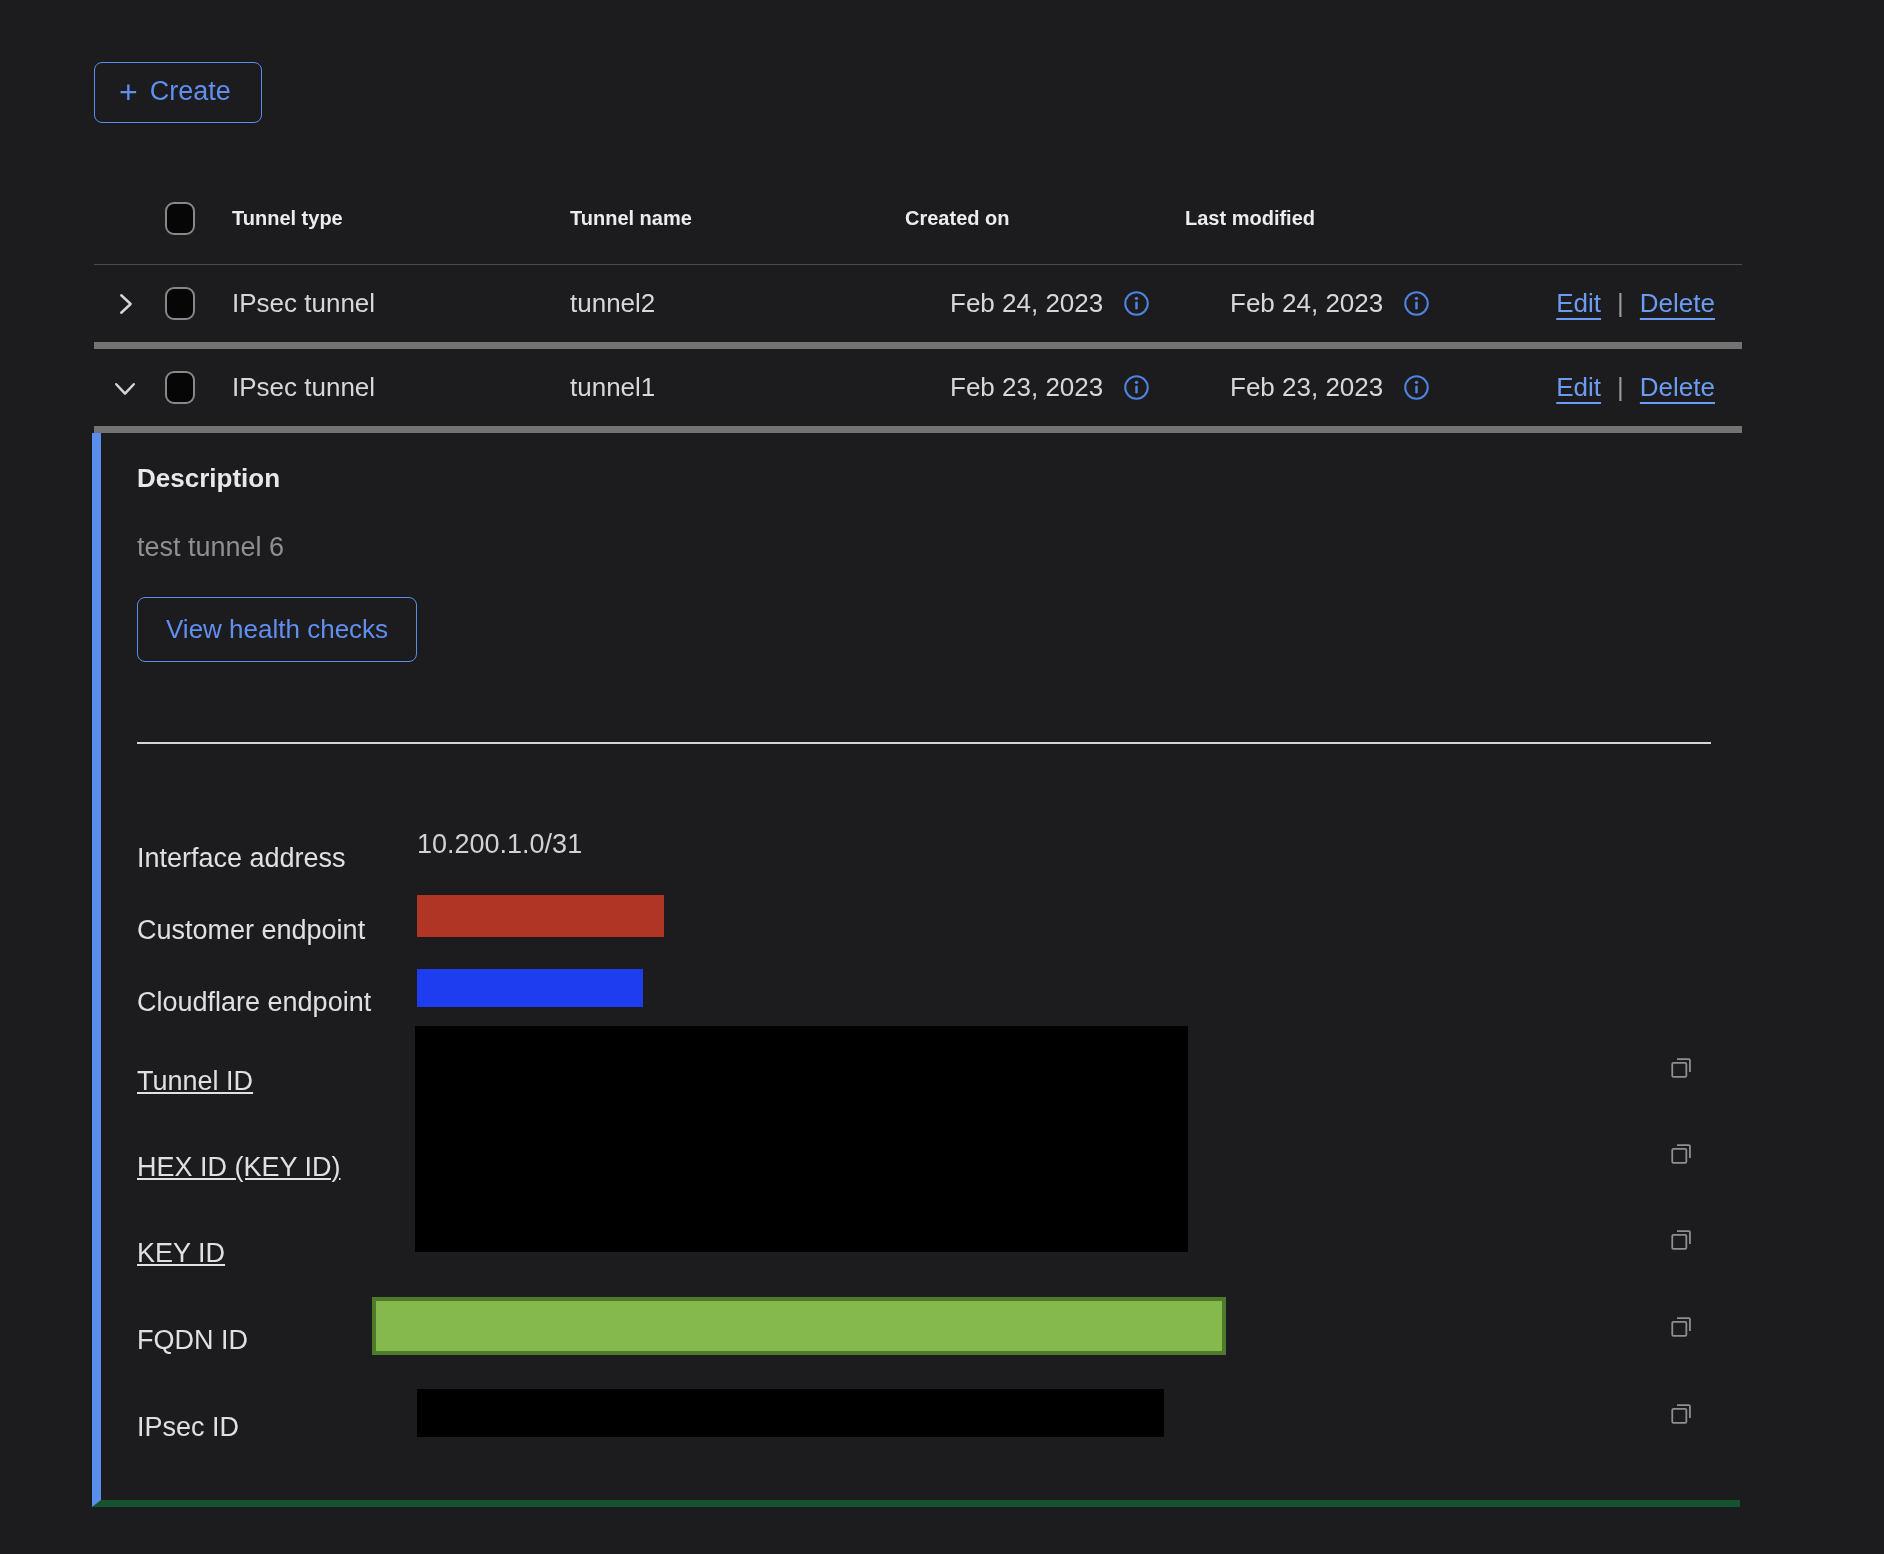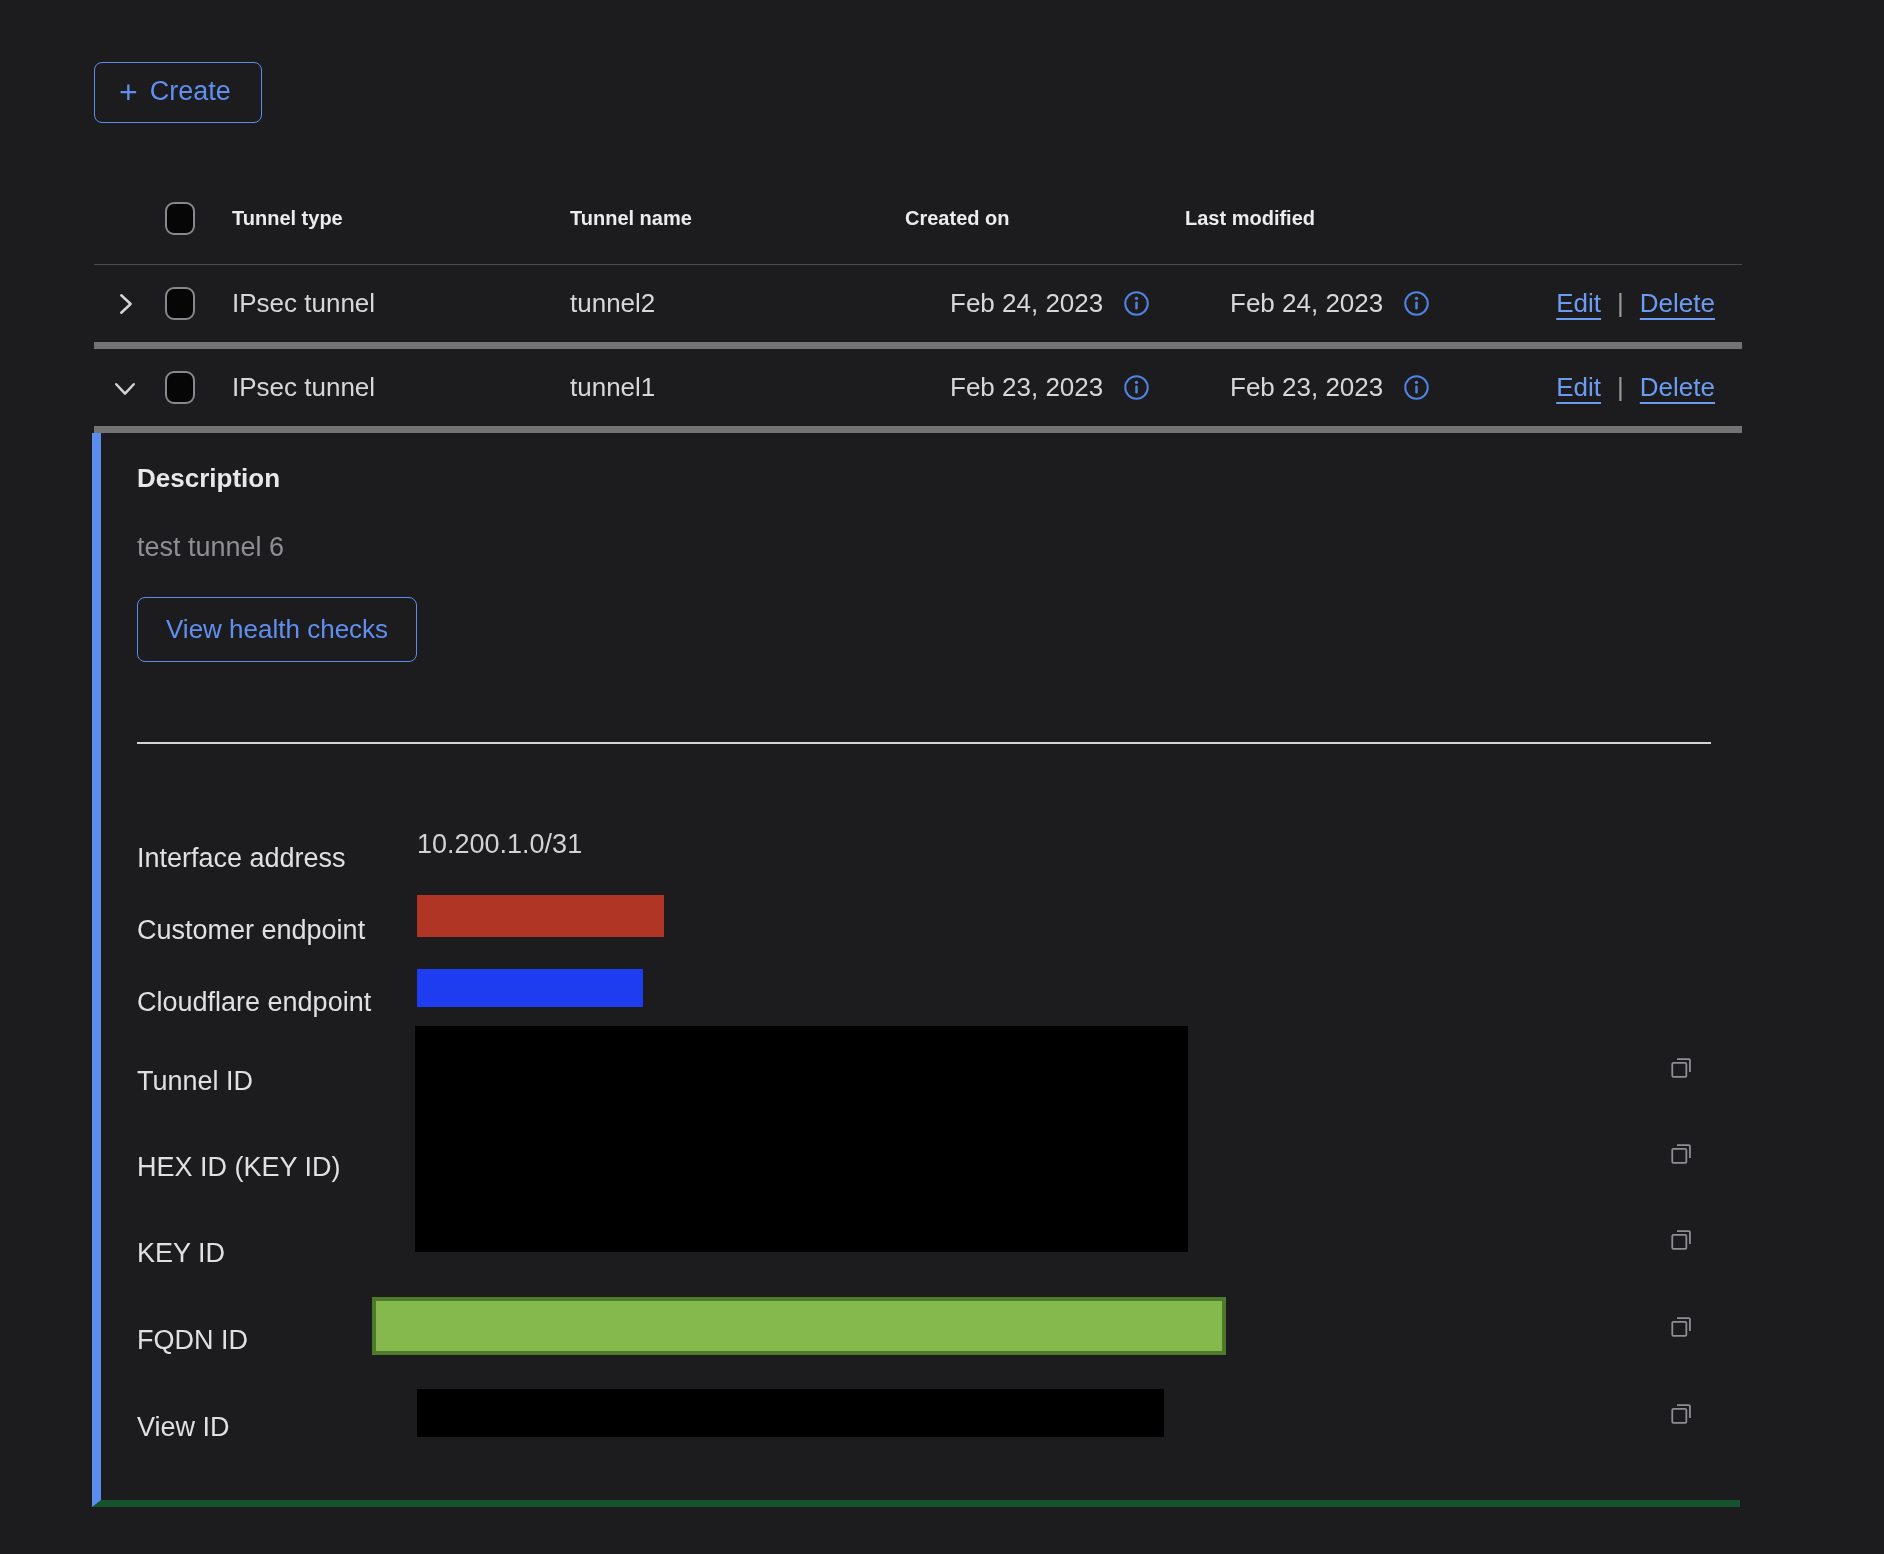--- a/index.html
+++ b/index.html
@@ -78,21 +78,21 @@
   .details { margin-top: 64px; }
   .drow { display: flex; align-items: center; height: 72px; }
   .drow.tall { height: 86px; }
   .drow.fqdn { height: 88px; }
   .dlabel { flex: 0 0 280px; font-size: 27px; color: #e0e0e2; margin-top: 28px; }
   .dvalue-text { font-size: 27px; color: #d2d2d4; }
   .copy-btn { margin-left: auto; margin-right: 45px; width: 27px; height: 27px; cursor: pointer; }
 
   .redact-red   { width: 247px; height: 42px; background: #b13524; }
   .redact-blue  { width: 226px; height: 38px; background: #1e3cf0; }
-  .id-group { position: relative; }
+  .id-group { position: relative; text-decoration: underline; }
   .redact-black-group {
     position: absolute; left: 278px; top: 2px;
     width: 773px; height: 226px; background: #000;
   }
   .redact-green {
     margin-left: -45px;
     width: 854px; height: 58px;
     background: #85b94e;
     border: 4px solid #4e7a2c;
   }
@@ -248,21 +248,21 @@
         <div class="drow fqdn">
           <div class="dlabel">FQDN ID</div>
           <div class="redact-green"></div>
           <svg class="copy-btn" viewBox="0 0 24 24">
               <path d="M8 4.5 h10.5 a1 1 0 0 1 1 1 V16" fill="none" stroke="#8e8e93" stroke-width="1.6"></path>
               <rect x="3.8" y="7.8" width="12.5" height="12.5" rx="1" fill="#1c1c1e" stroke="#8e8e93" stroke-width="1.6"></rect>
             </svg>
         </div>
 
         <div class="drow tall">
-          <div class="dlabel">View ID</div>
+          <div class="dlabel">IPsec ID</div>
           <div class="redact-black"></div>
           <svg class="copy-btn" viewBox="0 0 24 24">
               <path d="M8 4.5 h10.5 a1 1 0 0 1 1 1 V16" fill="none" stroke="#8e8e93" stroke-width="1.6"></path>
               <rect x="3.8" y="7.8" width="12.5" height="12.5" rx="1" fill="#1c1c1e" stroke="#8e8e93" stroke-width="1.6"></rect>
             </svg>
         </div>
 
       </div>
     </div>
 

